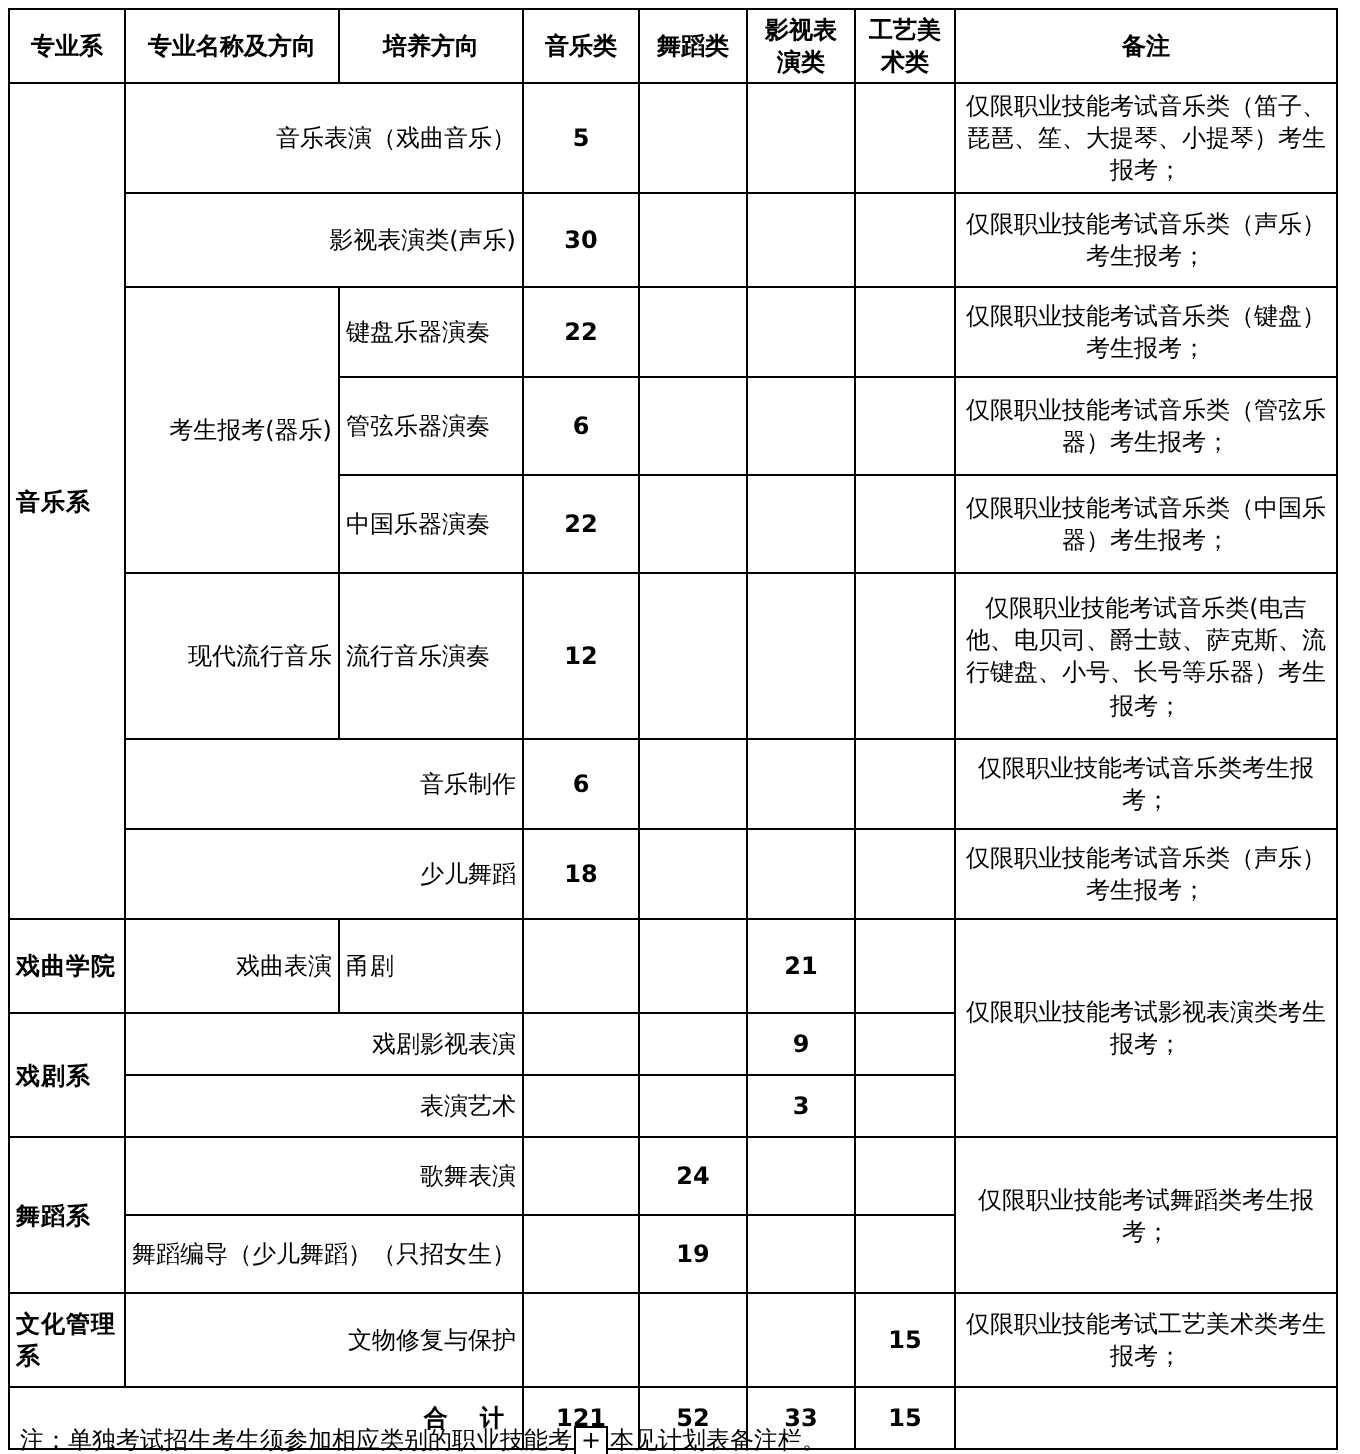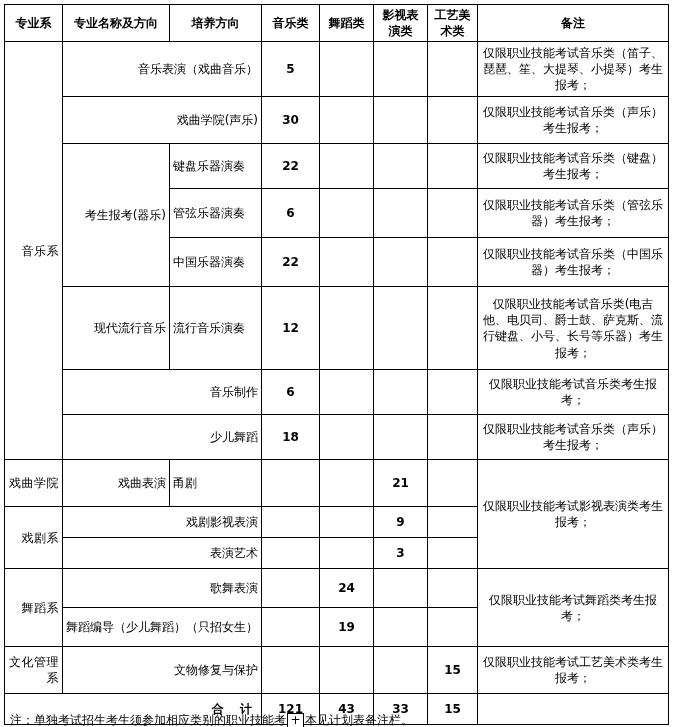--- a/index.html
+++ b/index.html
@@ -36,22 +36,22 @@
   }
   th.head {
     font-weight: bold;
     text-align: center;
     font-size: 12.5px;
     padding: 4px 2px;
   }
   td.ctr { text-align: center; }
   td.num { text-align: center; font-weight: bold; font-size: 12.5px; }
   td.dept {
-    text-align: right;
-    font-weight: normal;
+    text-align: left;
+    font-weight: bold;
     font-size: 13px;
     letter-spacing: 0.5px;
   }
   td.major {
     text-align: right;
   }
   td.dir {
     text-align: left;
   }
   td.remark {
@@ -122,21 +122,21 @@
         <td class="dept" rowspan="8">音乐系</td>
         <td class="major" colspan="2" style="height:50px">音乐表演（戏曲音乐）</td>
         <td class="num">5</td>
         <td class="ctr"></td>
         <td class="ctr"></td>
         <td class="ctr"></td>
         <td class="remark">仅限职业技能考试音乐类（笛子、琵琶、笙、大提琴、小提琴）考生报考；</td>
       </tr>
 
       <tr>
-        <td class="major" colspan="2" style="height:42px">戏曲学院(声乐)</td>
+        <td class="major" colspan="2" style="height:42px">影视表演类(声乐)</td>
         <td class="num">30</td>
         <td class="ctr"></td>
         <td class="ctr"></td>
         <td class="ctr"></td>
         <td class="remark">仅限职业技能考试音乐类（声乐）考生报考；</td>
       </tr>
 
       <tr>
         <td class="major" rowspan="3">考生报考(器乐)</td>
         <td class="dir" style="height:40px">键盘乐器演奏</td>
@@ -245,21 +245,21 @@
         <td class="ctr"></td>
         <td class="ctr"></td>
         <td class="ctr"></td>
         <td class="num">15</td>
         <td class="remark">仅限职业技能考试工艺美术类考生报考；</td>
       </tr>
 
       <tr>
         <td class="total-label" colspan="3" style="height:26px">合  计</td>
         <td class="num">121</td>
-        <td class="num">43</td>
+        <td class="num">52</td>
         <td class="num">33</td>
         <td class="num">15</td>
         <td class="remark"></td>
       </tr>
     </tbody>
   </table>
 
   <div class="note">
     <span>注：单独考试招生考生须参加相应类别的职业技能考</span><span class="plusbox">+</span><span>本见计划表备注栏。</span>
   </div>

